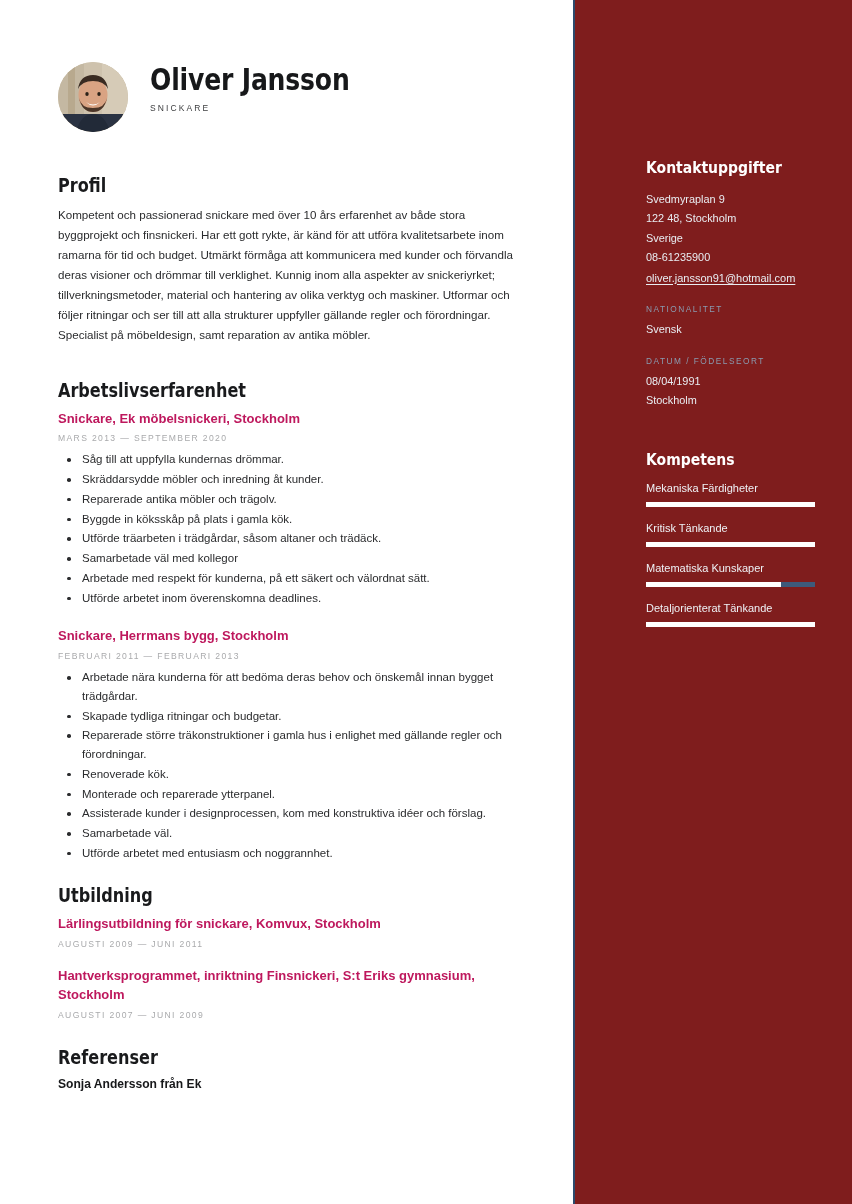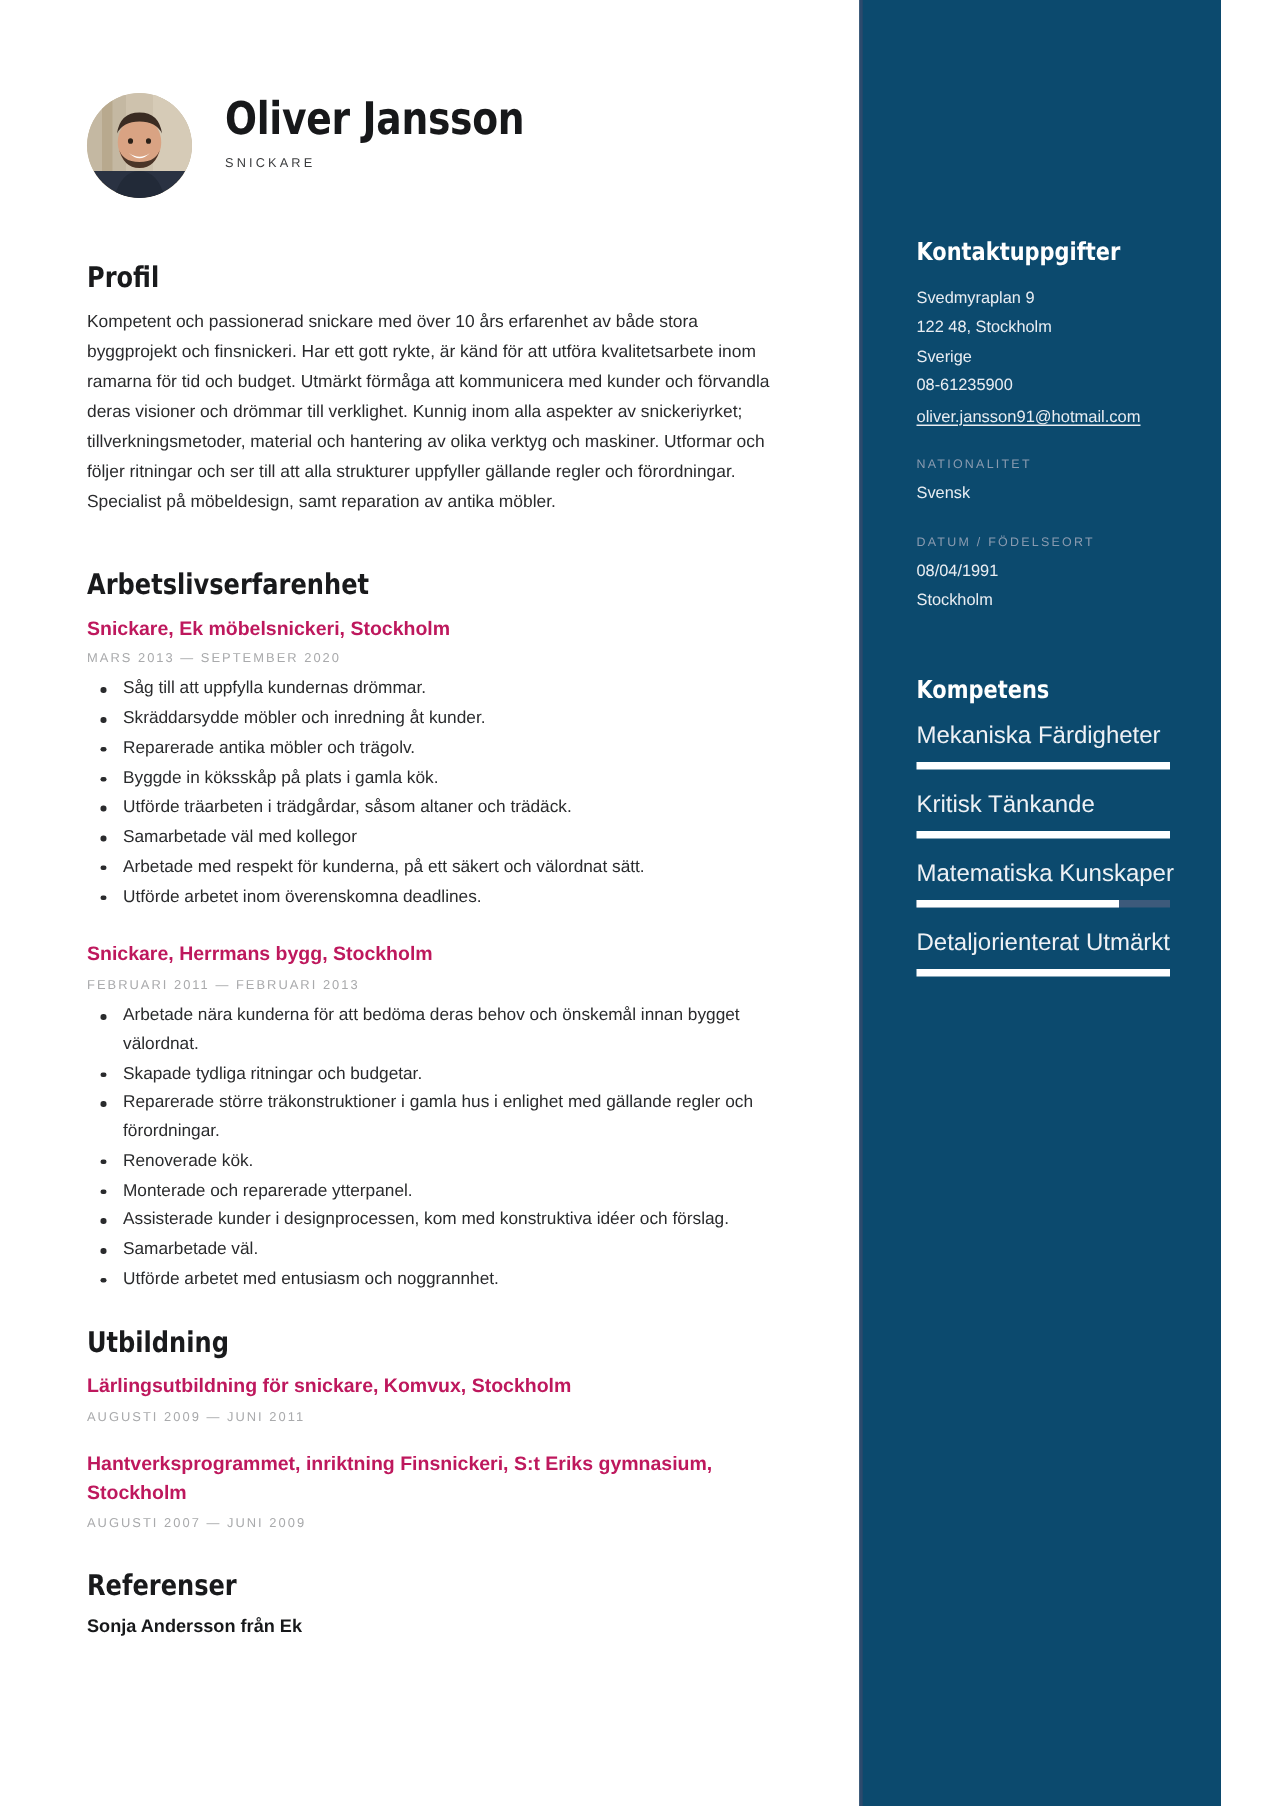--- a/index.html
+++ b/index.html
@@ -142,25 +142,25 @@
   .sec-gap-top { margin-top: 22px; }
 
   .ref-name {
     font-size: 12.1px;
     font-weight: bold;
     color: #17181a;
   }
 
   
   .side-col {
-    width: 241px;
+    width: 279px;
     height: 100%;
-    background: #0c4a6e;
+    background: #7f1d1d;
     border-left: 2px solid #244266;
-    padding: 158px 24px 0 36px;
+    padding: 158px 24px 0 71px;
     position: relative;
   }
   .side-col::before {
     content: "";
     position: absolute;
     left: -2px; top: 0;
     width: 2px; height: 100%;
     background: #2c4a6d;
   }
 
@@ -195,21 +195,21 @@
     color: #8a9bb0;
     text-transform: uppercase;
     margin-top: 16px;
     margin-bottom: 6px;
   }
 
   .skills-wrap { margin-top: 40px; }
 
   .skill { margin-bottom: 15px; }
   .skill-name {
-    font-size: 16px;
+    font-size: 11px;
     color: #eef1f5;
     margin-bottom: 8px;
   }
   .skill-track {
     width: 169px;
     height: 5px;
     background: #3d5a7b;
   }
   .skill-fill {
     height: 5px;
@@ -273,21 +273,21 @@
           <li>Samarbetade väl med kollegor</li>
           <li>Arbetade med respekt för kunderna, på ett säkert och välordnat sätt.</li>
           <li>Utförde arbetet inom överenskomna deadlines.</li>
         </ul>
       </div>
 
       <div class="entry">
         <div class="entry-title">Snickare, Herrmans bygg, Stockholm</div>
         <div class="entry-date">FEBRUARI 2011 — FEBRUARI 2013</div>
         <ul class="bullets">
-          <li>Arbetade nära kunderna för att bedöma deras behov och önskemål innan bygget välordnat.</li>
+          <li>Arbetade nära kunderna för att bedöma deras behov och önskemål innan bygget trädgårdar.</li>
           <li>Skapade tydliga ritningar och budgetar.</li>
           <li>Reparerade större träkonstruktioner i gamla hus i enlighet med gällande regler och förordningar.</li>
           <li>Renoverade kök.</li>
           <li>Monterade och reparerade ytterpanel.</li>
           <li>Assisterade kunder i designprocessen, kom med konstruktiva idéer och förslag.</li>
           <li>Samarbetade väl.</li>
           <li>Utförde arbetet med entusiasm och noggrannhet.</li>
         </ul>
       </div>
     </div>
@@ -349,21 +349,21 @@
       </div>
 
       <div class="skill">
         <div class="skill-name">Matematiska Kunskaper</div>
         <div class="skill-track">
           <div class="skill-fill" style="width: 80%;"></div>
         </div>
       </div>
 
       <div class="skill">
-        <div class="skill-name">Detaljorienterat Utmärkt</div>
+        <div class="skill-name">Detaljorienterat Tänkande</div>
         <div class="skill-track">
           <div class="skill-fill" style="width: 100%;"></div>
         </div>
       </div>
     </div>
 
   </div>
 
 </div>
 

